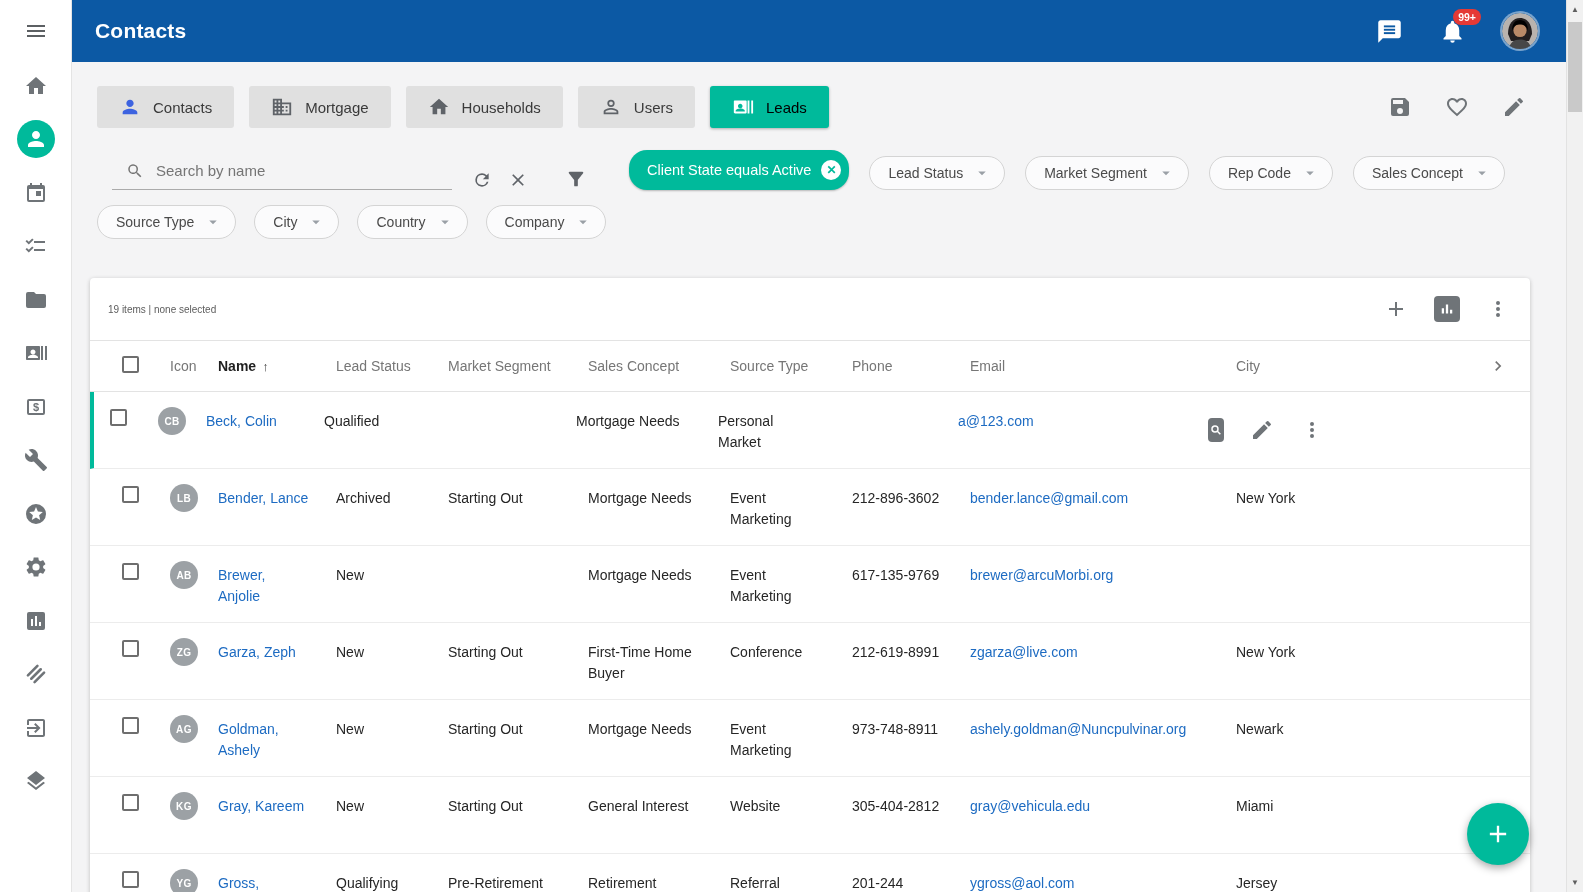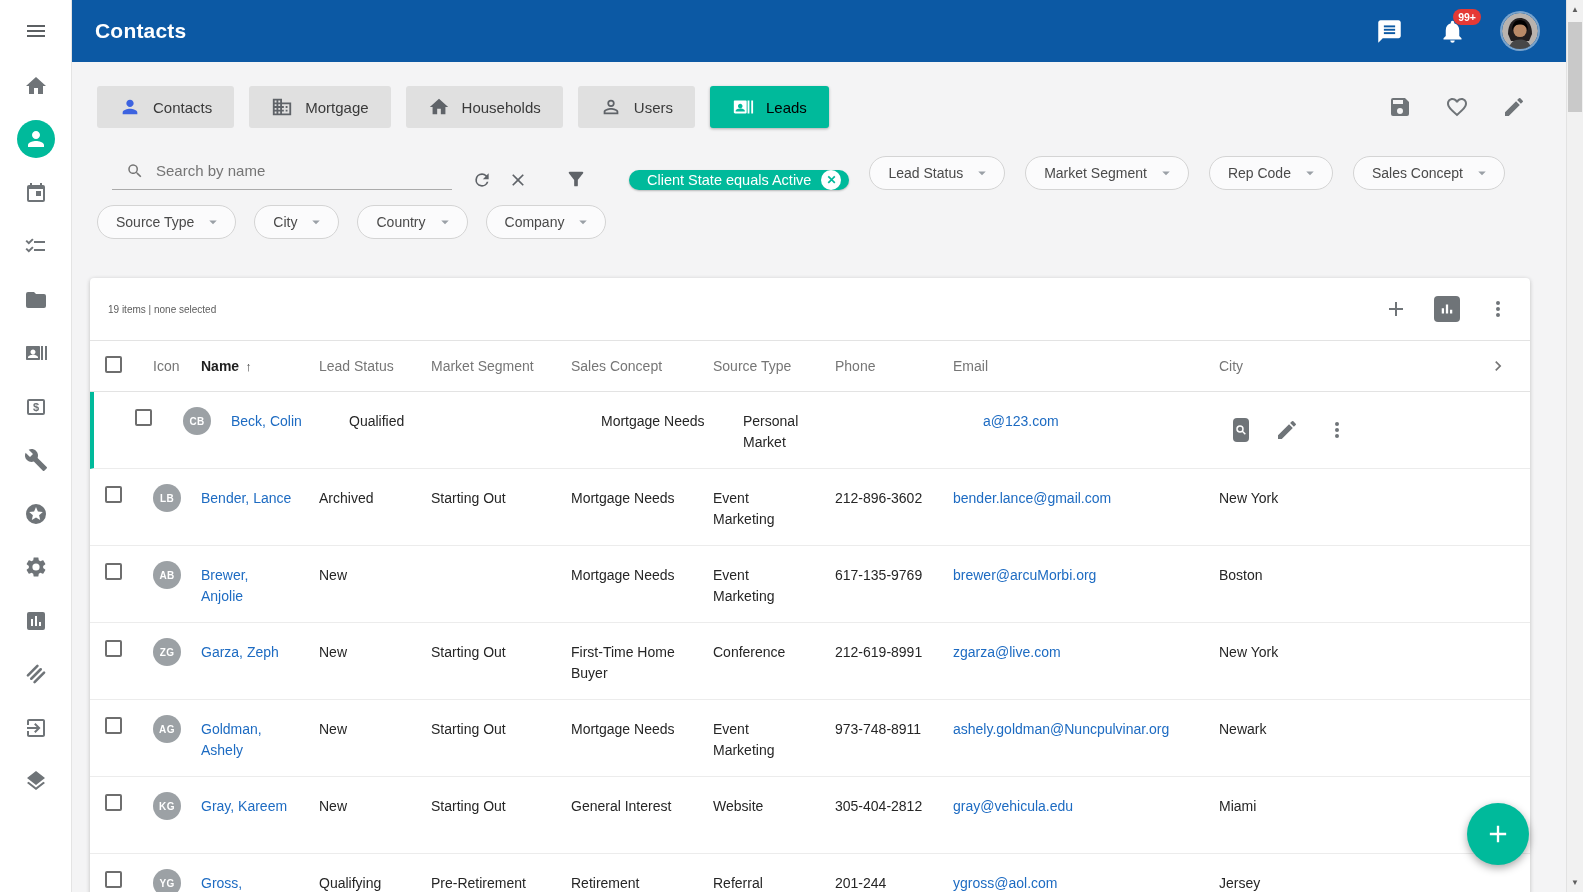--- a/index.html
+++ b/index.html
@@ -63,52 +63,52 @@
   .i-refresh{margin-left:20px}
   .i-clear{margin-left:16px}
   .i-filter{margin-left:37px}
   .i-filter svg{width:22px;height:22px}
 
   .chip{display:inline-flex;align-items:center;gap:10px;height:34px;padding:0 13px 0 18px;
         border:1px solid #d4d4d4;border-radius:17px;background:#fbfbfc;font-family:inherit;
         font-size:14px;color:#4a4a4a;cursor:pointer}
   .chip svg{width:18px;height:18px;fill:#9aa0a6}
   .chips-inline{display:flex;gap:20px;margin-left:20px}
-  .chip-active{display:inline-flex;align-items:center;gap:10px;height:20px;padding:0 8px 0 18px;
+  .chip-active{display:inline-flex;align-items:center;gap:10px;height:40px;padding:0 8px 0 18px;
                border-radius:18px;background:var(--teal);color:#fff;font-size:14.5px;cursor:pointer;
                box-shadow:0 1px 2px rgba(0,0,0,.25);margin-left:42px}
   .chip-close{width:20px;height:20px;border-radius:50%;background:#fff;color:var(--teal);display:flex;
               align-items:center;justify-content:center;font-size:12px;font-weight:bold;cursor:pointer}
   .chips-row2{position:absolute;left:25px;top:143px;display:flex;gap:18px}
 
   
   .card{position:absolute;left:18px;top:216px;width:1440px;height:700px;background:#fff;
         border-radius:4px;box-shadow:0 1px 4px rgba(0,0,0,.22)}
   .card-toolbar{height:62px;display:flex;align-items:center}
   .summary{margin-left:18px;font-size:10px;color:#5c5c5c}
   .toolbar-icons{margin-left:auto;margin-right:20px;display:flex;align-items:center;gap:26px}
   .ti{cursor:pointer;display:flex}
   .ti svg{width:24px;height:24px;fill:var(--gray)}
   .chart-btn{width:26px;height:26px;background:var(--gray);border-radius:4px;display:flex;
              align-items:center;justify-content:center;cursor:pointer}
   .chart-btn svg{width:18px;height:18px;fill:#fff}
 
   .grid{display:grid;grid-template-columns:48px 56px 118px 112px 140px 142px 122px 118px 266px 122px 1fr;
-        padding-left:7px}
+        padding-left:24px}
   .thead{height:52px;align-items:center;border-top:1px solid #e3e3e3;border-bottom:1px solid #e3e3e3;
          font-size:14px;color:var(--hgray)}
   .hcell{padding-right:10px;cursor:pointer}
   .h-pad{padding-left:8px}
   .th-name{color:#1f1f1f;font-weight:bold}
   .sort-arrow{margin-left:6px;font-size:13px;color:#3c3c3c}
   .th-chevron{justify-self:end;padding-right:22px;display:flex}
   .th-chevron svg{width:20px;height:20px;fill:#757575}
 
   .trow{min-height:77px;border-bottom:1px solid #ececec;font-size:14px;color:var(--ink);background:#fff}
-  .trow-active{border-left:4px solid var(--teal);padding-left:33px}
+  .trow-active{border-left:4px solid var(--teal);padding-left:8px}
   .cell{padding-top:19px;padding-right:26px;line-height:21px}
   .cb-cell{padding-top:17px;padding-left:8px}
   .icon-cell{padding-top:15px;padding-left:8px}
   .checkbox{display:inline-block;width:17px;height:17px;border:2px solid #6e6e6e;border-radius:2px;
             background:#fff;cursor:pointer}
   .avatar{width:28px;height:28px;border-radius:50%;background:#9ca1a5;color:#fff;font-size:10px;
           font-weight:bold;display:flex;align-items:center;justify-content:center;letter-spacing:.4px}
   .link{color:var(--link);text-decoration:none;cursor:pointer}
   .actions-cell{padding:0 22px 0 0;display:flex;align-items:center;justify-content:flex-end;gap:26px}
   .row-ico{cursor:pointer;display:flex}
@@ -542,21 +542,20 @@
       <div class="cell icon-cell">
             <span class="avatar" data-name="avatar">AB</span>
           </div>
       <div class="cell"><a class="link" data-name="contact-name-link">Brewer, Anjolie</a></div>
       <div class="cell" data-name="lead-status-cell">New</div>
       <div class="cell" data-name="market-segment-cell"></div>
       <div class="cell" data-name="sales-concept-cell">Mortgage Needs</div>
       <div class="cell" data-name="source-type-cell">Event Marketing</div>
       <div class="cell" data-name="phone-cell">617-135-9769</div>
       <div class="cell"><a class="link" data-name="email-link">brewer@arcuMorbi.org</a></div>
-      <div class="cell" data-name="city-cell">Boston</div>
       <div class="actions-cell" data-name="row-actions"></div>
     </div>
         <div class="grid trow" data-name="table-row">
       <div class="cell cb-cell"><span class="checkbox" data-name="row-checkbox"></span></div>
       <div class="cell icon-cell">
             <span class="avatar" data-name="avatar">ZG</span>
           </div>
       <div class="cell"><a class="link" data-name="contact-name-link">Garza, Zeph</a></div>
       <div class="cell" data-name="lead-status-cell">New</div>
       <div class="cell" data-name="market-segment-cell">Starting Out</div>

